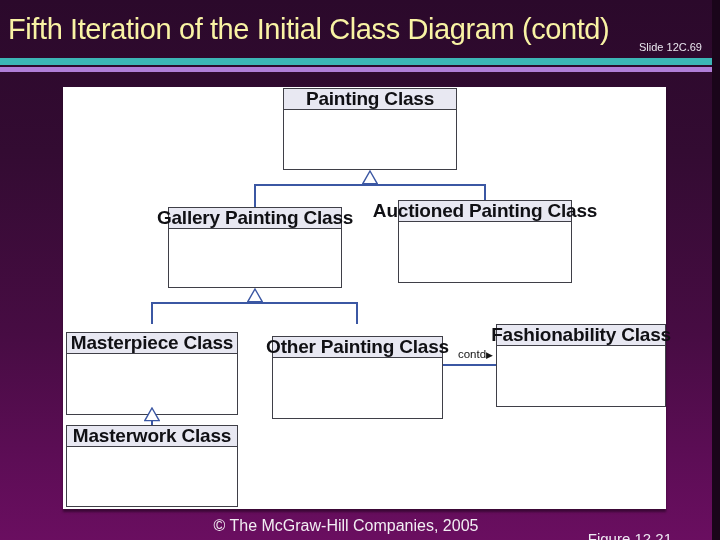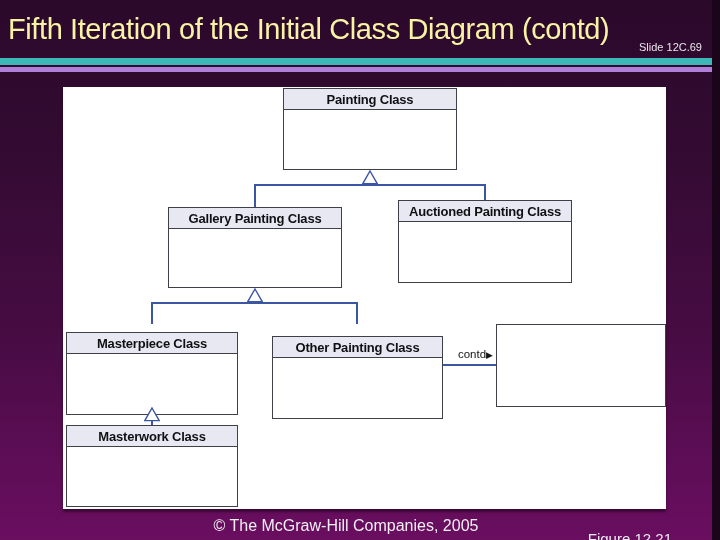--- a/index.html
+++ b/index.html
@@ -33,21 +33,21 @@
     position:absolute;
     background:#ffffff;
     border:1.5px solid #3f3f47;
     box-sizing:border-box;
   }
   .cbox-header{
     height:20px;
     background:#e8e8f2;
     border-bottom:1.5px solid #3f3f47;
     display:flex;align-items:center;justify-content:center;
-    font-size:13px;font-weight:bold;color:#101014;
+    font-size:19px;font-weight:bold;color:#101014;
     letter-spacing:-0.2px;white-space:nowrap;
   }
   .cbox-body{height:calc(100% - 21.5px);background:#ffffff;}
 
   .box-painting      {left:283px;top:88px; width:174px;height:82px;}
   .box-gallery       {left:168px;top:207px;width:174px;height:81px;}
   .box-auctioned     {left:398px;top:200px;width:174px;height:83px;}
   .box-masterpiece   {left:66px; top:332px;width:172px;height:83px;}
   .box-other         {left:272px;top:324px;width:171px;height:83px;margin-top:12px;}
   .box-fashionability{left:496px;top:324px;width:170px;height:83px;}
@@ -110,20 +110,21 @@
   </div>
   <div class="cbox box-masterpiece">
     <div class="cbox-header">Masterpiece Class</div>
     <div class="cbox-body"></div>
   </div>
   <div class="cbox box-other">
     <div class="cbox-header">Other Painting Class</div>
     <div class="cbox-body"></div>
   </div>
   <div class="cbox box-fashionability">
+    <div class="cbox-header">Fashionability Class</div>
     <div class="cbox-body"></div>
   </div>
   <div class="cbox box-masterwork">
     <div class="cbox-header">Masterwork Class</div>
     <div class="cbox-body"></div>
   </div>
 
   <div class="conn h1"></div>
   <div class="conn v1a"></div>
   <div class="conn v1b"></div>

